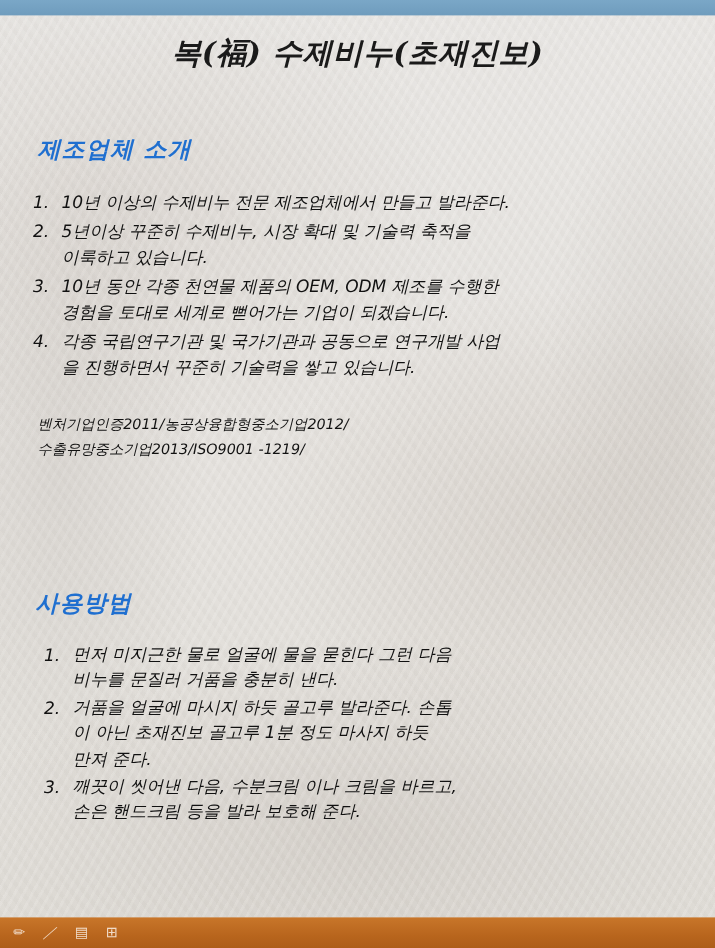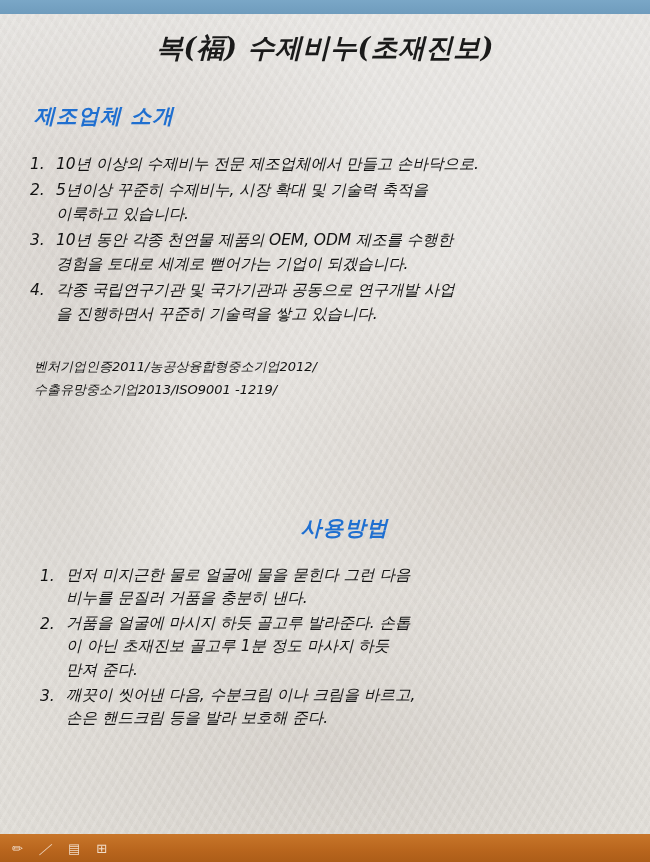--- a/index.html
+++ b/index.html
@@ -96,22 +96,22 @@
     letter-spacing: 0.5px;
   }
 
   .section-heading {
     font-family: "DejaVu Sans", "Liberation Sans", sans-serif;
     font-size: 21px;
     font-weight: bold;
     color: #1f6fd0;
     letter-spacing: 1px;
   }
-  #sec1-heading { margin: 36px 0 0 18px; }
-  #sec2-heading { margin: 0 0 0 39px; text-align: center; }
+  #sec1-heading { margin: 56px 0 0 18px; }
+  #sec2-heading { margin: 0 0 0 16px; }
 
   .ol-list {
     margin: 0;
     padding: 0;
     list-style: none;
     font-size: 15.5px;
     color: #111111;
     line-height: 1.55;
   }
   .ol-list li {
@@ -164,21 +164,21 @@
   <div class="content">
 
     <h1 class="doc-title">복(福) 수제비누(초재진보)</h1>
 
     <div>
       <div id="sec1-heading" class="section-heading">제조업체 소개</div>
 
       <ul id="intro-list" class="ol-list">
         <li>
           <span class="num">1.</span>
-          <span class="txt">10년 이상의 수제비누 전문 제조업체에서 만들고 손바닥으로.</span>
+          <span class="txt">10년 이상의 수제비누 전문 제조업체에서 만들고 발라준다.</span>
         </li>
         <li>
           <span class="num">2.</span>
           <span class="txt">5년이상  꾸준히 수제비누, 시장 확대 및 기술력 축적을
 이룩하고 있습니다.</span>
         </li>
         <li>
           <span class="num">3.</span>
           <span class="txt">10년 동안 각종 천연물 제품의 OEM, ODM 제조를 수행한
 경험을 토대로 세계로 뻗어가는 기업이 되겠습니다.</span>

